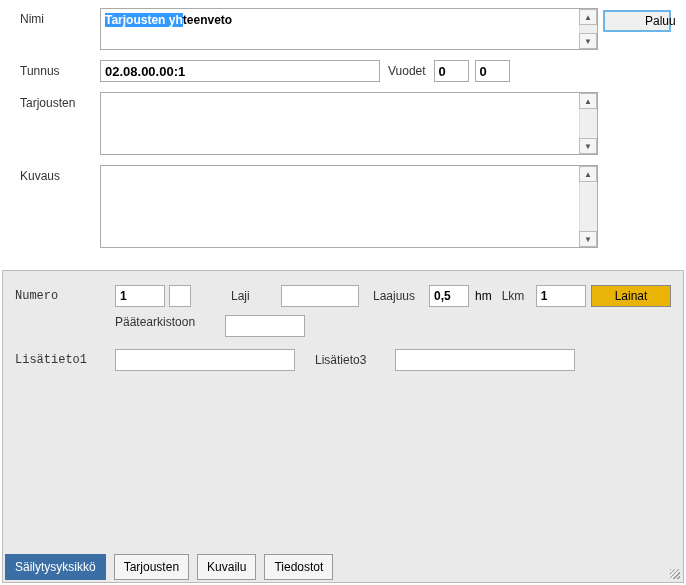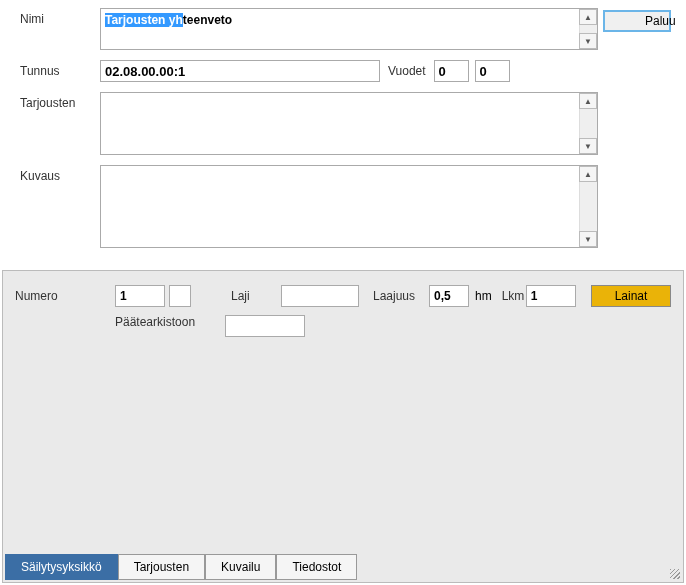--- a/index.html
+++ b/index.html
@@ -25,40 +25,40 @@
 .vuodet-input { width: 35px; text-align: left; margin-right: 6px; }
 
 .selection { background: #3399ff; color: #fff; }
 
 .paluu-btn { position: absolute; right: 15px; top: 10px; width: 68px; height: 22px; border: 2px solid #6bb5e8; background: #f0f0f0; font-size: 12px; cursor: pointer; padding-left: 40px; }
 
 .bottom-panel { position: absolute; left: 2px; right: 2px; top: 270px; bottom: 2px; border: 1px solid #bbb; background: #eaeaea; padding: 14px 12px 0 12px; }
 
 .brow { display: flex; align-items: center; margin-bottom: 8px; }
 .blabel { color: #333; }
-.blabel.w80 { width: 100px; }
+.blabel.w80 { width: 100px; font-family: Liberation Mono, monospace; }
 
 .num-input { width: 50px; height: 22px; border: 1px solid #aaa; padding: 2px 4px; font-weight: bold; }
 .small-sq { width: 22px; height: 22px; border: 1px solid #aaa; background: #fff; margin-left: 4px; }
 .laji-input { width: 78px; }
 .laajuus-input { width: 40px; }
 .unit { margin: 0 10px 0 6px; }
 .lkm-input { width: 50px; }
 .lainat-btn { margin-left: auto; width: 80px; height: 22px; border: 1px solid #888; background: #eab308; cursor: pointer; }
 
 .sijainti-input { flex: 1; height: 22px; border: 1px solid #aaa; background: #fff; padding: 2px 4px; }
 .siirto-input { width: 80px; height: 22px; border: 1px solid #aaa; background: #fff; padding: 2px 4px; }
 .havitys-input { width: 65px; height: 22px; border: 1px solid #aaa; background: #fff; padding: 2px 4px; }
 .lisatieto-input { width: 180px; height: 22px; border: 1px solid #aaa; background: #fff; padding: 2px 4px; }
 
 .siirto-sub { margin-left: 100px; display: flex; align-items: flex-start; margin-bottom: 8px; }
 .siirto-sub .sublabel { width: 110px; }
 
 .tabbar { position: absolute; left: 2px; bottom: 2px; display: flex; }
-.tab { border: 1px solid #999; background: #f5f5f5; padding: 5px 15px; cursor: pointer; margin-right: 0; border-bottom: 1px solid #999; }
+.tab { border: 1px solid #999; background: #f5f5f5; padding: 5px 9px; cursor: pointer; margin-right: 8px; border-bottom: 1px solid #999; }
 .tab.active { background: #3b6ea5; color: #fff; border-color: #3b6ea5; }
 
 .resize-grip { position: absolute; right: 2px; bottom: 2px; width: 14px; height: 14px; }
 .resize-grip::before { content: ""; position: absolute; right: 1px; bottom: 1px; width: 10px; height: 10px; background:
   repeating-linear-gradient(135deg, #999 0 1px, transparent 1px 3px); }
 </style>
 </head>
 <body>
 
 <div class="top-section">
@@ -113,32 +113,39 @@
     <div class="blabel w80">Numero</div>
     <input class="num-input" value="1" style="">
     <div class="small-sq"></div>
     <div style="width:40px"></div>
     <div class="blabel" style="width:50px">Laji</div>
     <input class="text-input normal laji-input" value="" style="">
     <div style="width:14px"></div>
     <div class="blabel" style="width:56px">Laajuus</div>
     <input class="num-input laajuus-input" value="0,5" style="">
     <div class="unit">hm</div>
-    <div class="blabel" style="width:24px">Lkm</div>
+    <div class="blabel" style="width:34px">Lkm</div>
     <input class="num-input lkm-input" value="1" style="">
     <button class="lainat-btn">Lainat</button>
   </div>
 
 
 
   <div class="siirto-sub">
     <div class="sublabel blabel">Päätearkistoon</div>
     <input class="siirto-input" value="" style="">
   </div>
 
+  <div class="brow" style="margin-top:12px">
+    <div class="blabel w80">Lisätieto1</div>
+    <input class="lisatieto-input" value="" style="">
+    <div style="width:20px"></div>
+    <div class="blabel" style="width:80px">Lisätieto3</div>
+    <input class="lisatieto-input" value="" style="">
+  </div>
 
 
   <div class="tabbar">
     <div class="tab active">Säilytysyksikkö</div>
     <div class="tab">Tarjousten</div>
     <div class="tab">Kuvailu</div>
     <div class="tab">Tiedostot</div>
   </div>
 
   <div class="resize-grip"></div>

